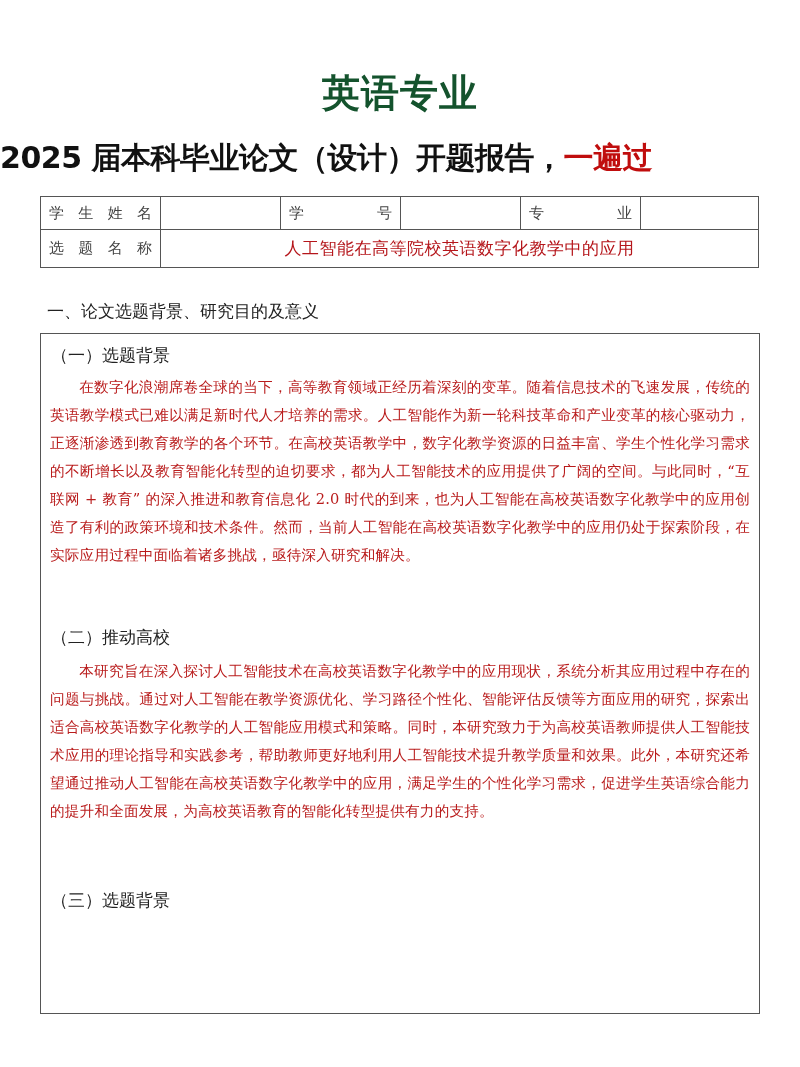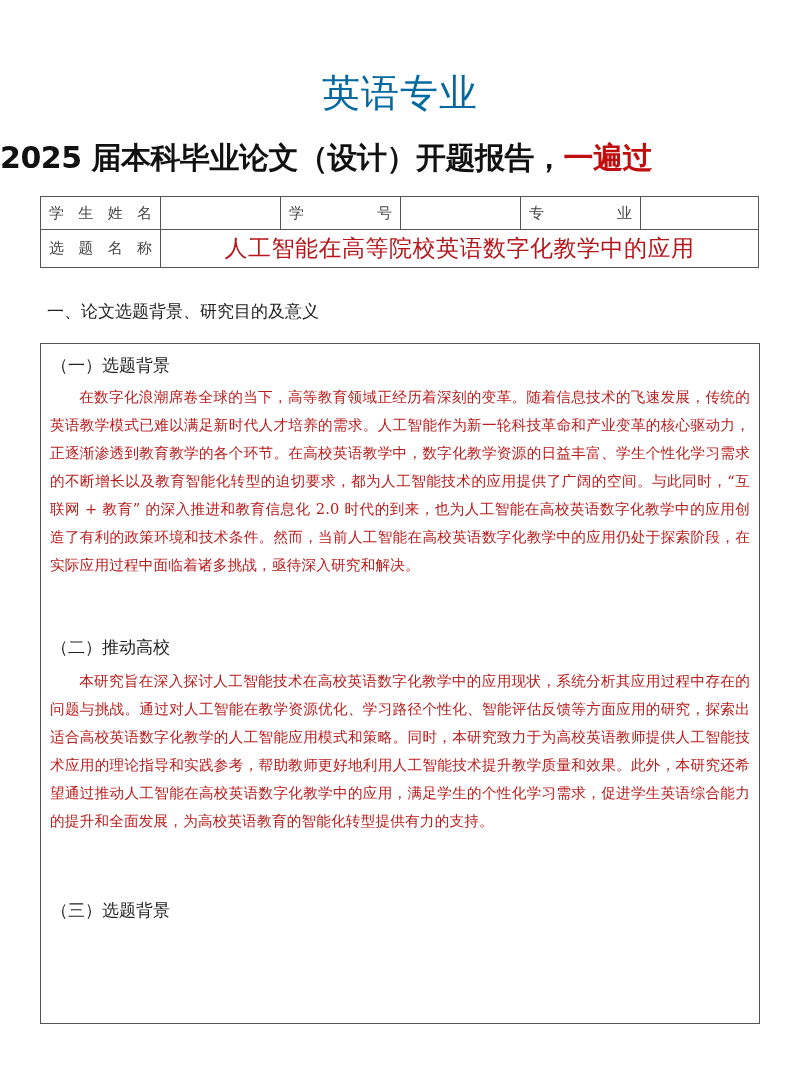--- a/index.html
+++ b/index.html
@@ -4,49 +4,49 @@
   <style>
     html, body { margin: 0; padding: 0; background: #ffffff; }
     body {
       width: 800px; height: 1067px; position: relative; overflow: hidden;
       font-family: "DejaVu Serif", "Liberation Serif", serif;
       color: #1a1a1a;
     }
     .major {
       position: absolute; left: 0; top: 68px; width: 800px; text-align: center;
       font-family: "DejaVu Sans", "Liberation Sans", sans-serif;
-      font-weight: normal; font-size: 38px; letter-spacing: 1px; color: #0369a1;
+      font-weight: bold; font-size: 38px; letter-spacing: 1px; color: #14532d;
     }
     .doc-title {
       position: absolute; left: 0; top: 138px; width: 652px; text-align: center;
       font-family: "DejaVu Sans", "Liberation Sans", sans-serif;
       font-weight: bold; font-size: 30px; color: #111;
       letter-spacing: -0.5px;
     }
     .doc-title .red { color: #c00d0d; }
     table.info {
       position: absolute; left: 40px; top: 196px; width: 718px;
       border-collapse: collapse; table-layout: fixed;
       font-size: 15px; color: #444;
     }
     table.info td {
       border: 1.5px solid #555; height: 33px; padding: 0 8px;
       box-sizing: border-box; vertical-align: middle;
     }
     table.info tr.r2 td { height: 38px; }
     .spread { display: flex; justify-content: space-between; }
     .topic {
-      text-align: center; color: #b5161b; font-size: 23px; letter-spacing: 0.5px;
+      text-align: center; color: #b5161b; font-size: 17px; letter-spacing: 0.5px;
     }
     .section-h {
       position: absolute; left: 47px; top: 300px;
       font-size: 17px; color: #222; text-align: center;
     }
     .box {
-      position: absolute; left: 40px; top: 343px; width: 720px; height: 681px;
+      position: absolute; left: 40px; top: 333px; width: 720px; height: 681px;
       border: 1.5px solid #555; box-sizing: border-box; text-decoration: underline;
     }
     .sub {
       position: absolute; left: 10px; font-size: 17px; color: #222;
     }
     .para {
       position: absolute; left: 9px; width: 700px;
       font-size: 14.6px; line-height: 28px; color: #b91c1c;
       text-align: justify; text-indent: 2em; letter-spacing: 0.2px;
     }

